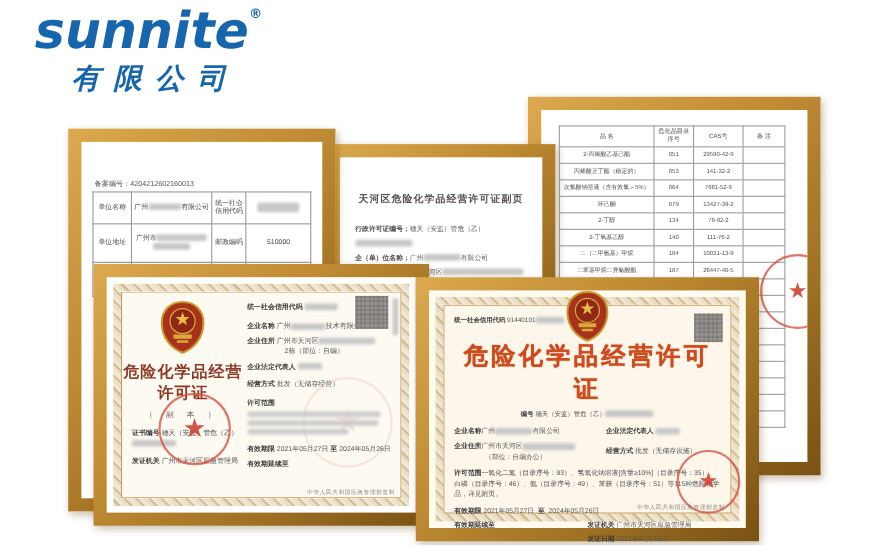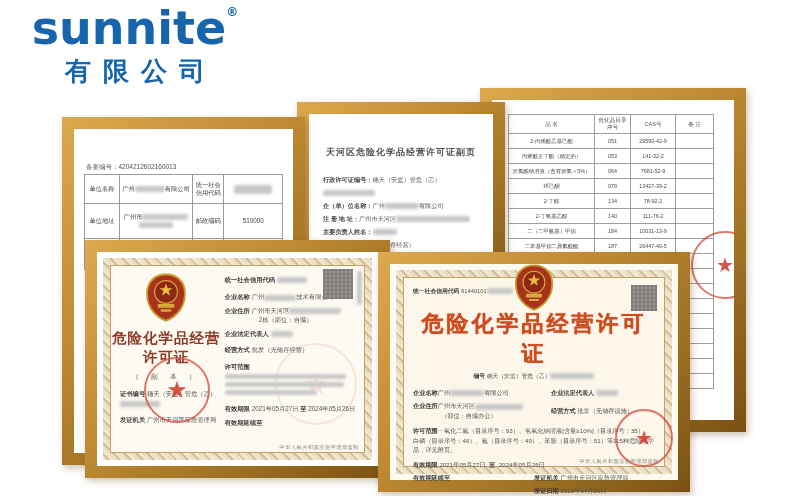--- a/index.html
+++ b/index.html
@@ -1,31 +1,31 @@
 <!DOCTYPE html>
 <html><head>
 <meta charset="utf-8">
 <style>
   html,body{margin:0;padding:0;background:#ffffff;}
   .stage{position:relative;width:800px;height:496px;background:#fff;overflow:hidden;
          font-family:"Liberation Sans",sans-serif;color:#333;}
 
   
-  .logo{position:absolute;left:26px;top:4px;width:218px;text-align:center;}
+  .logo{position:absolute;left:26px;top:4px;width:218px;text-align:center;font-style:italic;}
   .logo-main{font-family:"DejaVu Sans",sans-serif;font-weight:bold;color:#1766ad;
              font-size:46px;line-height:1.05;letter-spacing:0px;}
   .logo-reg{font-size:12px;font-weight:bold;color:#1766ad;vertical-align:top;position:relative;top:2px;}
   .logo-sub{color:#1766ad;font-size:26px;font-weight:bold;letter-spacing:12px;margin-top:2px;padding-left:12px;}
 
   
   .frame{position:absolute;background:linear-gradient(135deg,#dca94e 0%,#c08b33 38%,#9c6f22 72%,#7a5113 100%);
          box-shadow:2px 3px 7px rgba(110,80,35,.35);}
   .paper{position:absolute;inset:12px;background:#fff;overflow:hidden;}
   .frame-c{left:480px;top:88px;width:266px;height:344px;z-index:1;}
-  .frame-b{left:297px;top:102px;width:208px;height:215px;z-index:2;}
+  .frame-b{left:297px;top:131px;width:208px;height:215px;z-index:2;font-family:Liberation Mono, monospace;}
   .frame-a{left:62px;top:117px;width:243px;height:348px;z-index:3;}
   .cert-d{left:85px;top:240px;width:305px;height:238px;z-index:4;}
   .cert-e{left:378px;top:252px;width:312px;height:240px;z-index:5;}
 
   .blur{display:inline-block;height:6px;background:#c7c7c7;border-radius:2px;
         filter:blur(1.4px);vertical-align:middle;}
   .blurline{display:block;height:5px;background:#cscsc;background:#cbcbcb;border-radius:2px;
         filter:blur(1.3px);margin:3px 0;}
   .qr{position:absolute;background:
         repeating-linear-gradient(0deg,#b2b0ae 0 2px,#c4c2c0 2px 4px),

